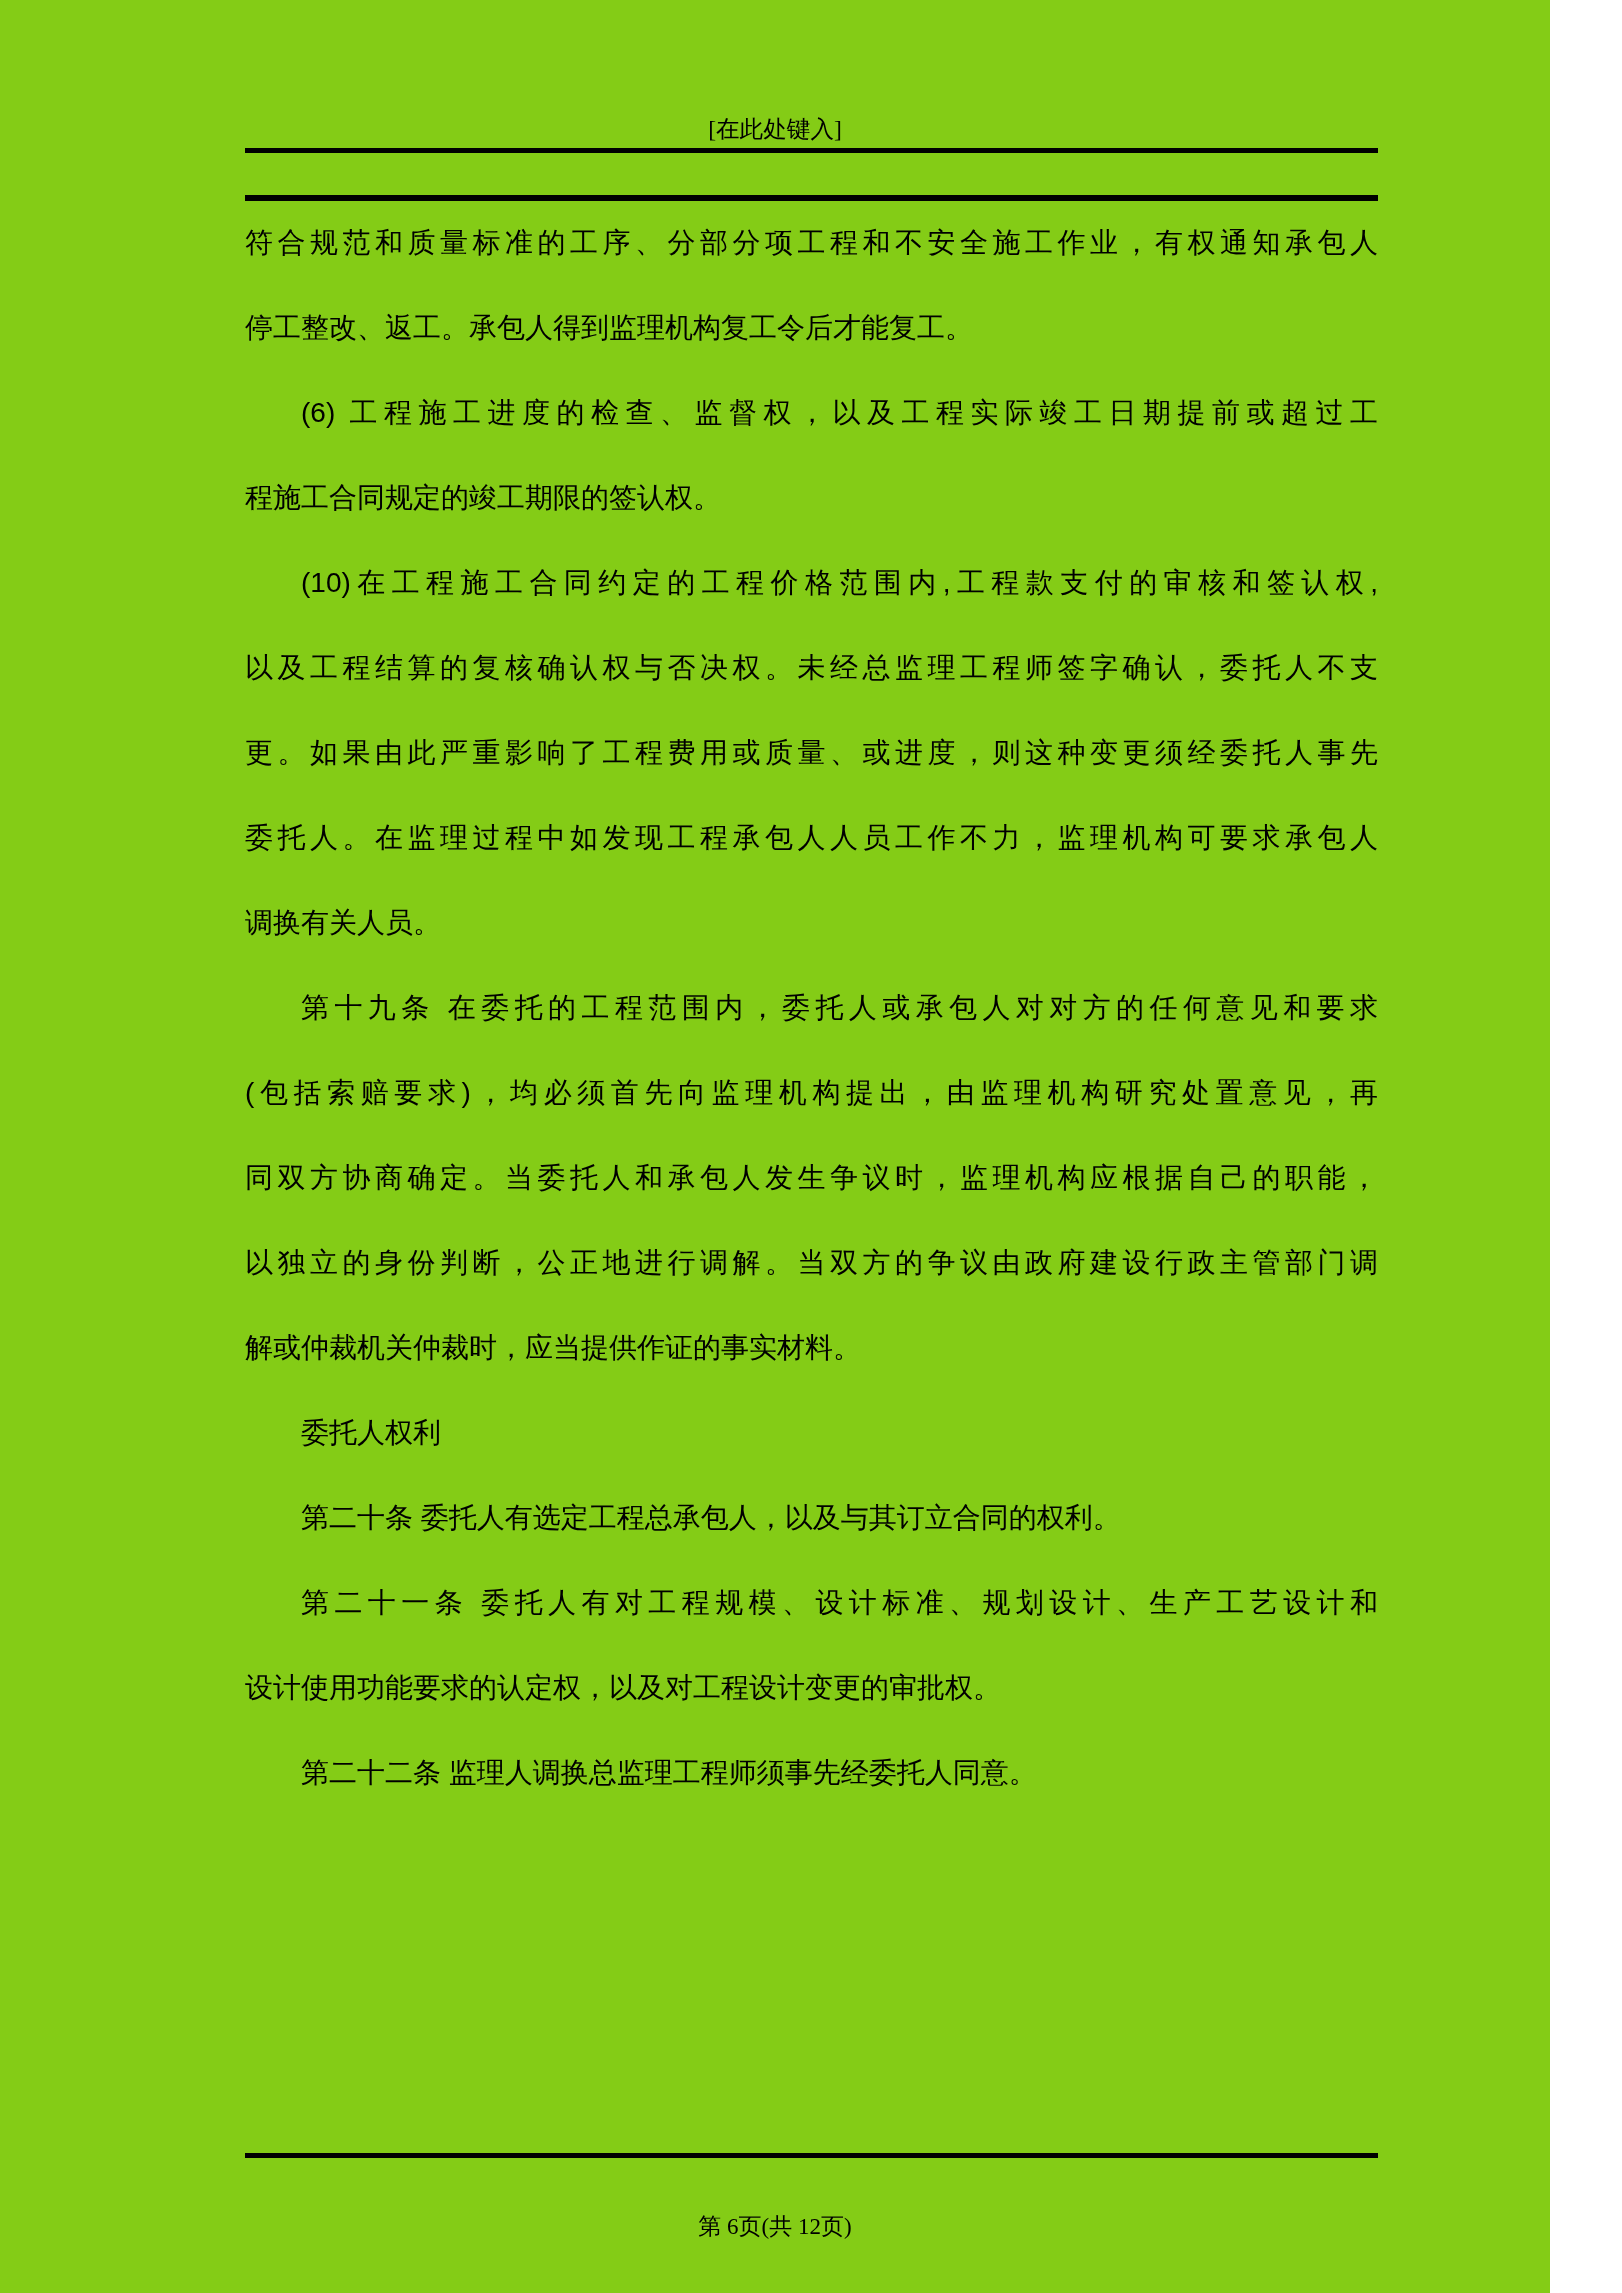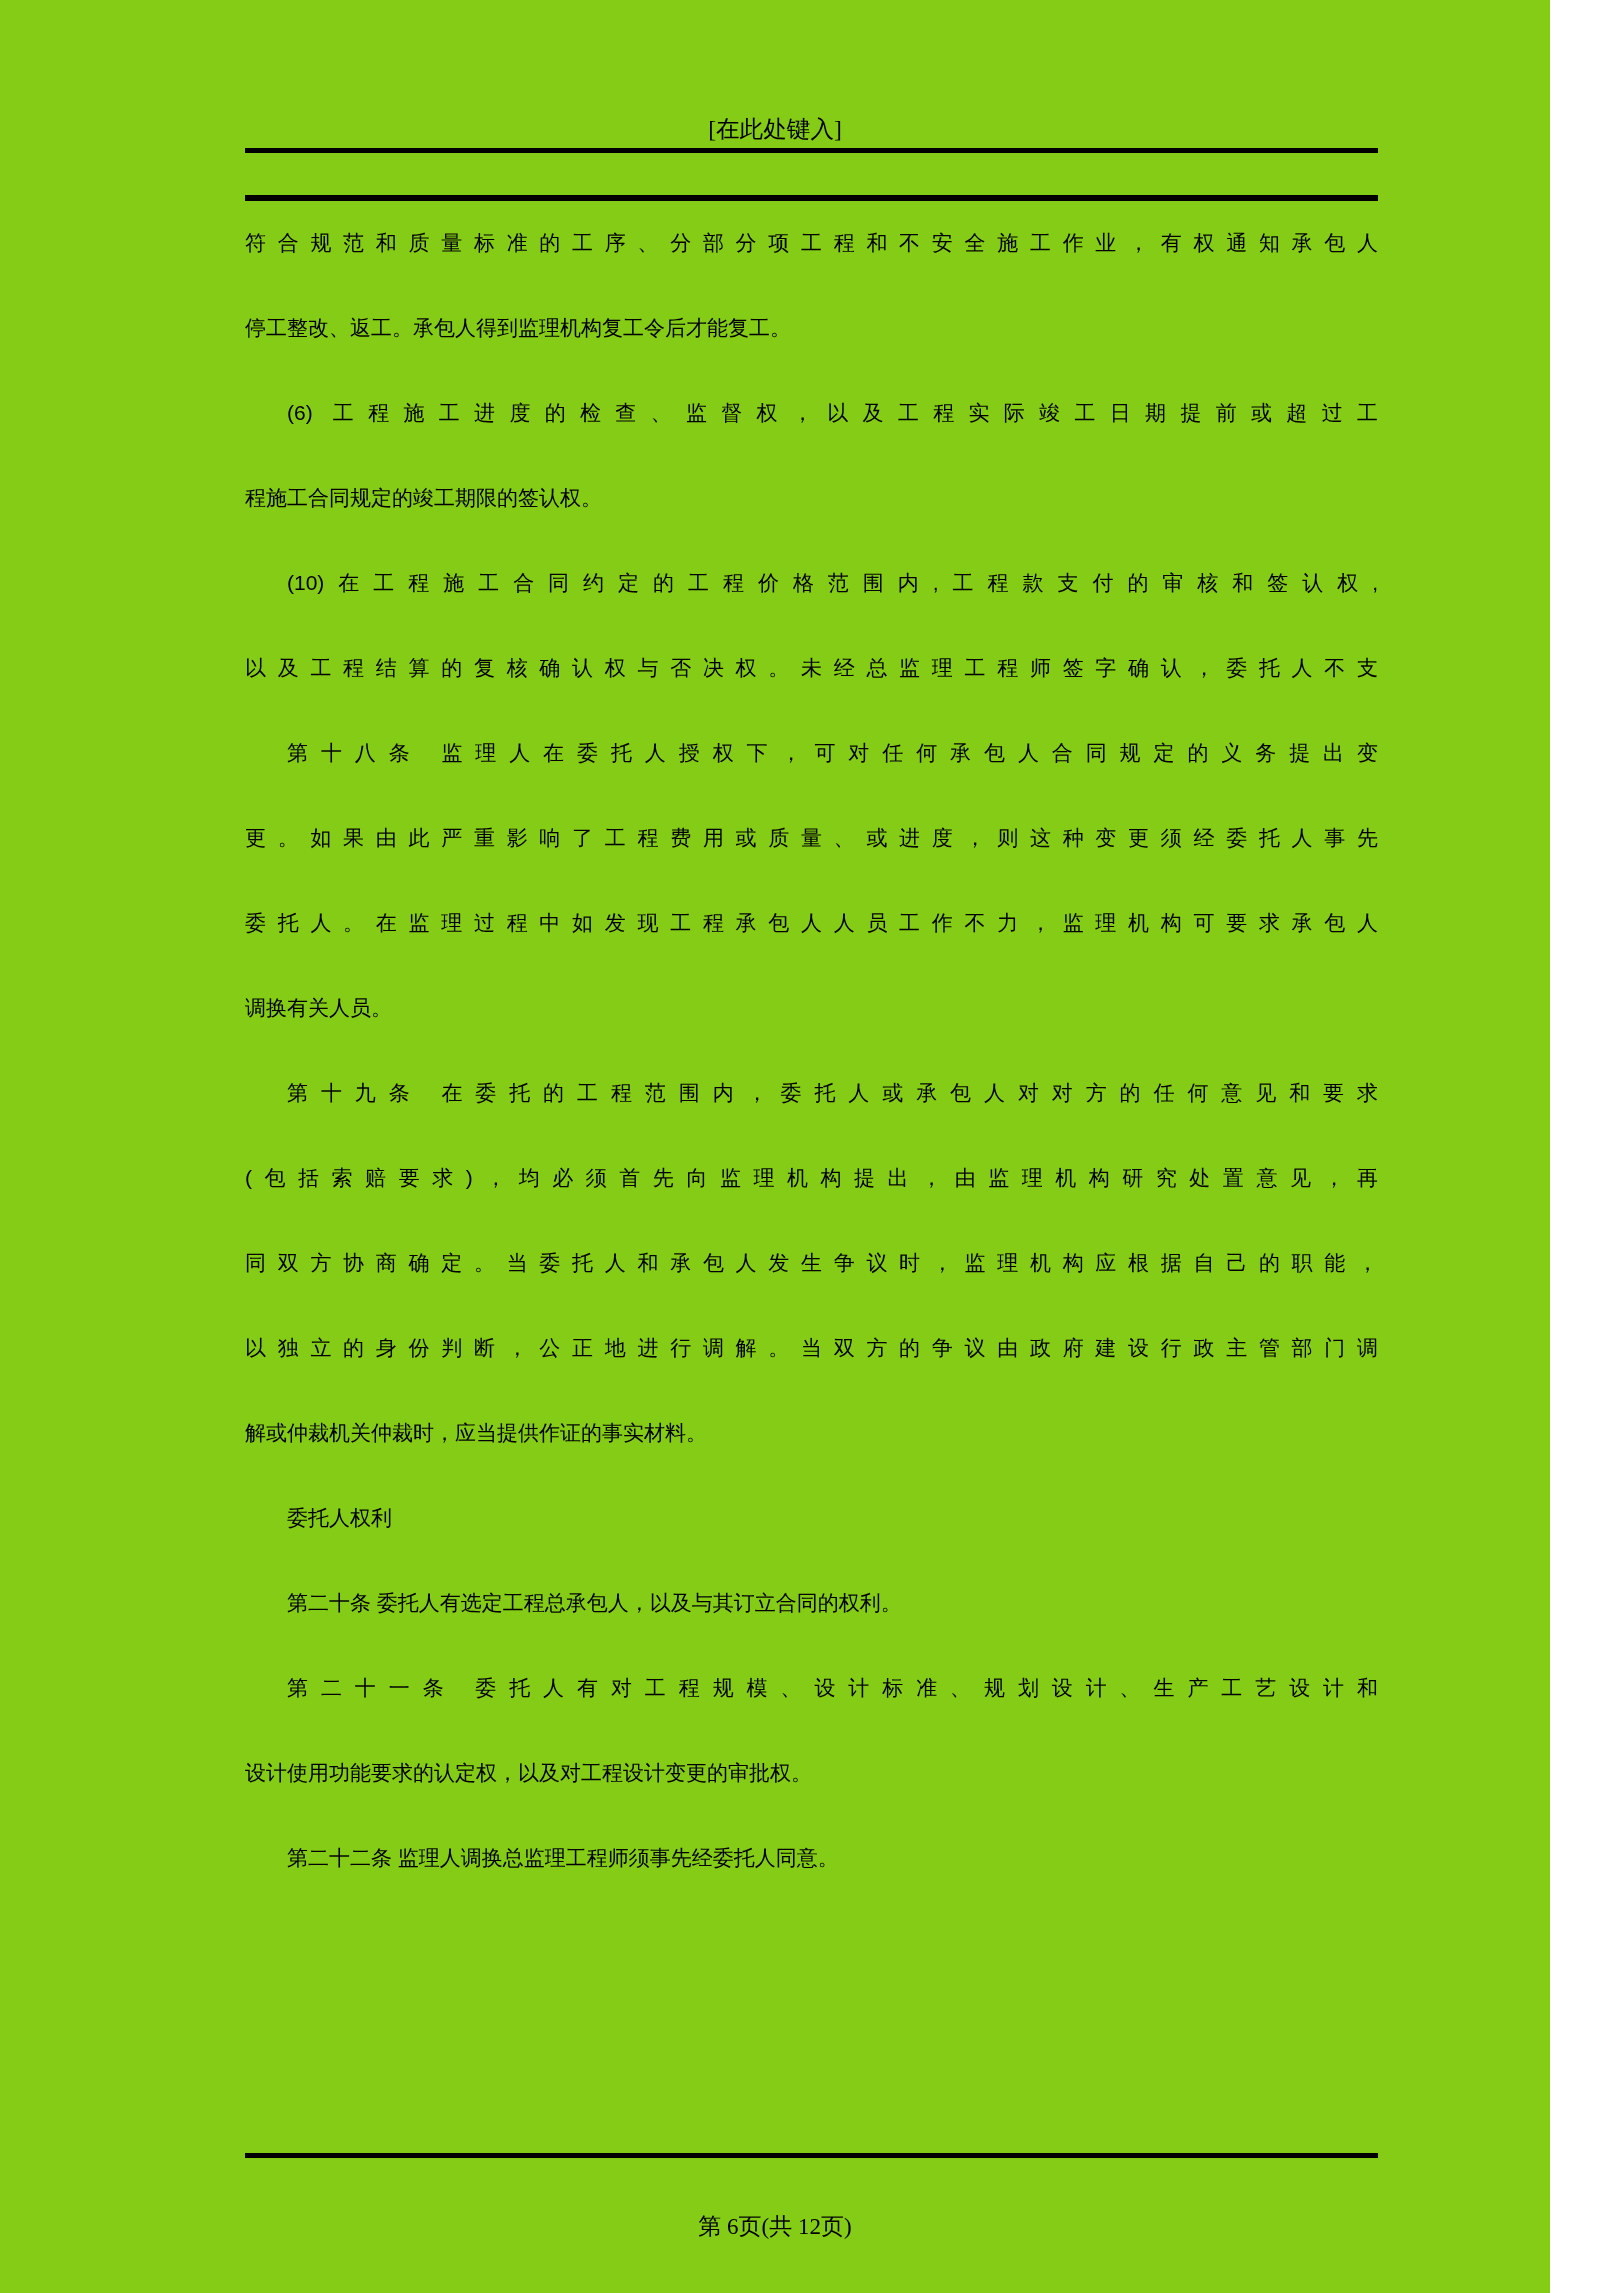--- a/index.html
+++ b/index.html
@@ -33,21 +33,21 @@
   .rule-top    { top: 148px; height: 4.5px; }
   .rule-bottom { top: 195px; height: 5.5px; }
 
   
   .doc-body {
     position: absolute;
     top: 200px;
     left: 245px;
     width: 1133px;
     font-family: "Liberation Sans", sans-serif;
-    font-size: 21px;
+    font-size: 28px;
     line-height: 85px;
     letter-spacing: 0;
   }
   .para { margin: 0; padding: 0; }
   .ln {
     text-align: justify;
     text-align-last: justify;
     text-justify: inter-character;
     white-space: normal;
   }
@@ -90,21 +90,20 @@
       <div class="ln first">(6) 工程施工进度的检查、监督权，以及工程实际竣工日期提前或超过工</div>
       <div class="ln last">程施工合同规定的竣工期限的签认权。</div>
     </div>
 
     <div class="para indent">
       <div class="ln first">(10)在工程施工合同约定的工程价格范围内,工程款支付的审核和签认权,</div>
       <div class="ln">以及工程结算的复核确认权与否决权。未经总监理工程师签字确认，委托人不支</div>
     </div>
 
     <div class="para indent">
-      <div class="ln first">第十八条 监理人在委托人授权下，可对任何承包人合同规定的义务提出变</div>
       <div class="ln">更。如果由此严重影响了工程费用或质量、或进度，则这种变更须经委托人事先</div>
       <div class="ln">委托人。在监理过程中如发现工程承包人人员工作不力，监理机构可要求承包人</div>
       <div class="ln last">调换有关人员。</div>
     </div>
 
     <div class="para indent">
       <div class="ln first">第十九条 在委托的工程范围内，委托人或承包人对对方的任何意见和要求</div>
       <div class="ln">(包括索赔要求)，均必须首先向监理机构提出，由监理机构研究处置意见，再</div>
       <div class="ln">同双方协商确定。当委托人和承包人发生争议时，监理机构应根据自己的职能，</div>
       <div class="ln">以独立的身份判断，公正地进行调解。当双方的争议由政府建设行政主管部门调</div>

